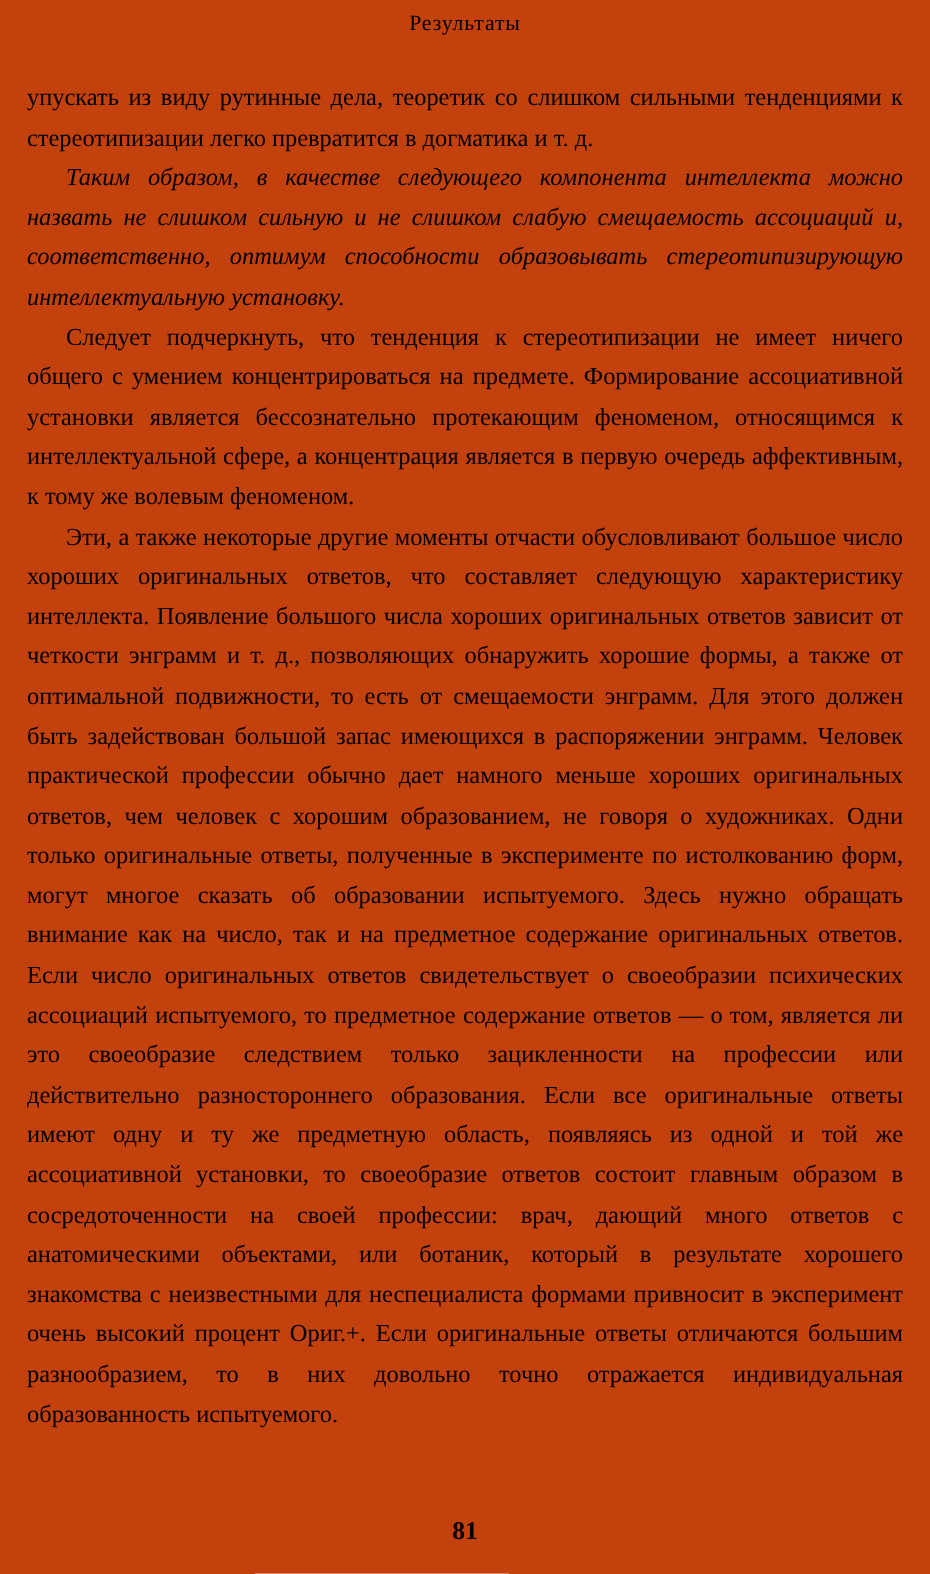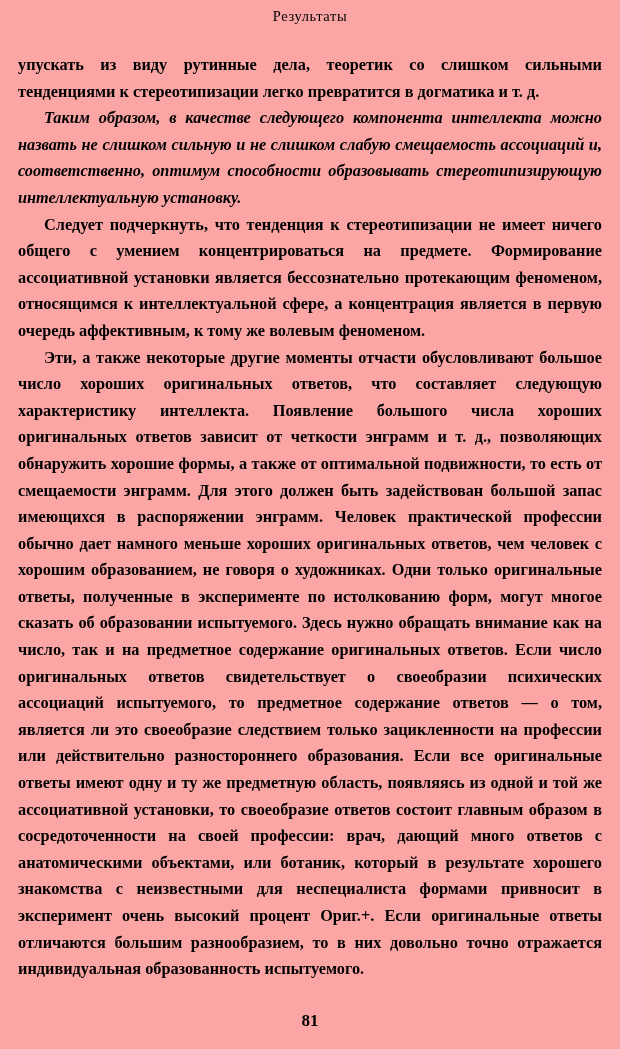--- a/index.html
+++ b/index.html
@@ -14,21 +14,21 @@
     font-family: "Liberation Serif", "DejaVu Serif", serif;
     color: #000000;
     overflow: hidden;
   }
   .page {
     position: absolute;
     left: 0;
     top: 0;
     width: 620px;
     height: 1049px;
-    background: #fca5a5;
+    background: #c2410c;
   }
   .running-head {
     position: absolute;
     top: 8px;
     left: 0;
     width: 620px;
     text-align: center;
     font-size: 14.5px;
     letter-spacing: 0.6px;
     font-weight: 400;
@@ -38,21 +38,20 @@
     left: 18px;
     top: 52px;
     width: 584px;
     font-size: 16.3px;
     line-height: 26.6px;
     text-align: justify;
     text-justify: inter-word;
   }
   .body-text p {
     margin: 0;
-    font-weight: bold;
   }
   .indent {
     text-indent: 26px;
   }
   .ital {
     font-style: italic;
   }
   .folio {
     position: absolute;
     bottom: 18px;

